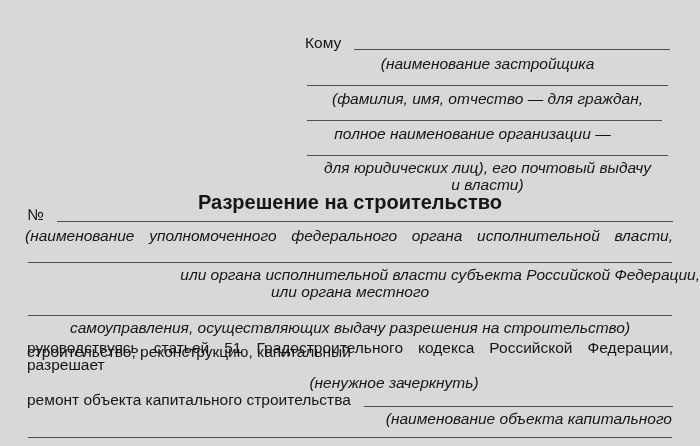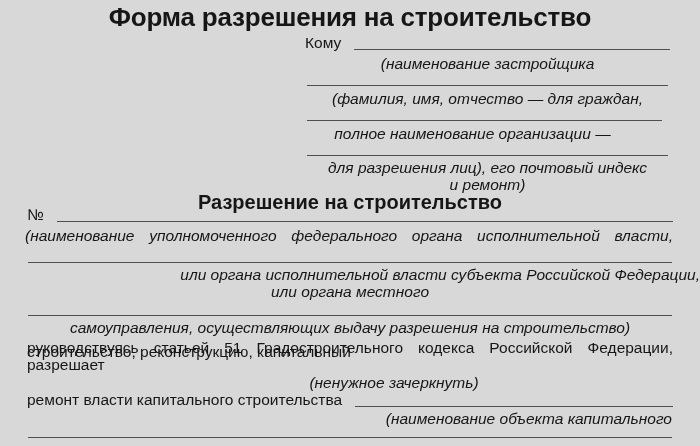--- a/index.html
+++ b/index.html
@@ -34,37 +34,36 @@
   .just{
     text-align:justify;text-align-last:justify;
     -moz-text-align-last:justify;white-space:normal;
   }
 </style>
 </head>
 <body>
 
 <div class="page">
 
-  <div class="abs title" style="left:0;top:2;width:700px;top:2px;">Форма разрешения на строительство</div>
 
   <div class="abs txt flexrow" style="left:305px;top:35px;width:365px;height:16px;">
     <span>Кому</span>
     <span class="fill"></span>
   </div>
   <div class="abs txt cap center" style="left:305px;top:55px;width:365px;">(наименование застройщика</div>
 
   <div class="abs hr" style="left:307px;top:85px;width:361px;"></div>
   <div class="abs txt cap center" style="left:305px;top:90px;width:365px;">(фамилия, имя, отчество — для граждан,</div>
 
   <div class="abs hr" style="left:307px;top:120px;width:355px;"></div>
   <div class="abs txt cap center" style="left:290px;top:125px;width:365px;">полное наименование организации —</div>
 
   <div class="abs hr" style="left:307px;top:155px;width:361px;"></div>
-  <div class="abs txt cap center" style="left:305px;top:159px;width:365px;">для разрешения лиц), его почтовый индекс</div>
-  <div class="abs txt cap center" style="left:305px;top:176px;width:365px;">и ремонт)</div>
+  <div class="abs txt cap center" style="left:305px;top:159px;width:365px;">для юридических лиц), его почтовый выдачу</div>
+  <div class="abs txt cap center" style="left:305px;top:176px;width:365px;">и власти)</div>
 
   <div class="abs txt bold center" style="left:0;top:194px;width:700px;font-size:20px;">Разрешение на строительство</div>
 
   <div class="abs txt flexrow" style="left:27px;top:207px;width:646px;height:16px;">
     <span>№</span>
     <span class="fill"></span>
   </div>
 
   <div class="abs txt cap just" style="left:25px;top:227px;width:648px;">(наименование уполномоченного федерального органа исполнительной власти,</div>
 
@@ -73,20 +72,20 @@
   <div class="abs txt cap center" style="left:0;top:283px;width:700px;">или органа местного</div>
 
   <div class="abs hr" style="left:28px;top:315px;width:644px;"></div>
   <div class="abs txt cap center" style="left:0;top:319px;width:700px;">самоуправления, осуществляющих выдачу разрешения на строительство)</div>
 
   <div class="abs txt just" style="left:27px;top:339px;width:646px;">руководствуясь статьей 51 Градостроительного кодекса Российской Федерации, разрешает</div>
   <div class="abs txt" style="left:27px;top:343px;width:646px;">строительство, реконструкцию, капитальный</div>
   <div class="abs txt cap center" style="left:0;top:374px;width:700px;padding-left:44px;">(ненужное зачеркнуть)</div>
 
   <div class="abs txt flexrow" style="left:27px;top:391px;width:646px;height:17px;">
-    <span>ремонт власти капитального строительства</span>
+    <span>ремонт объекта капитального строительства</span>
     <span class="fill"></span>
   </div>
   <div class="abs txt cap right" style="left:0;top:410px;width:672px;">(наименование объекта капитального</div>
 
   <div class="abs hr" style="left:28px;top:437px;width:644px;"></div>
 
 </div>
 
 </body></html>

